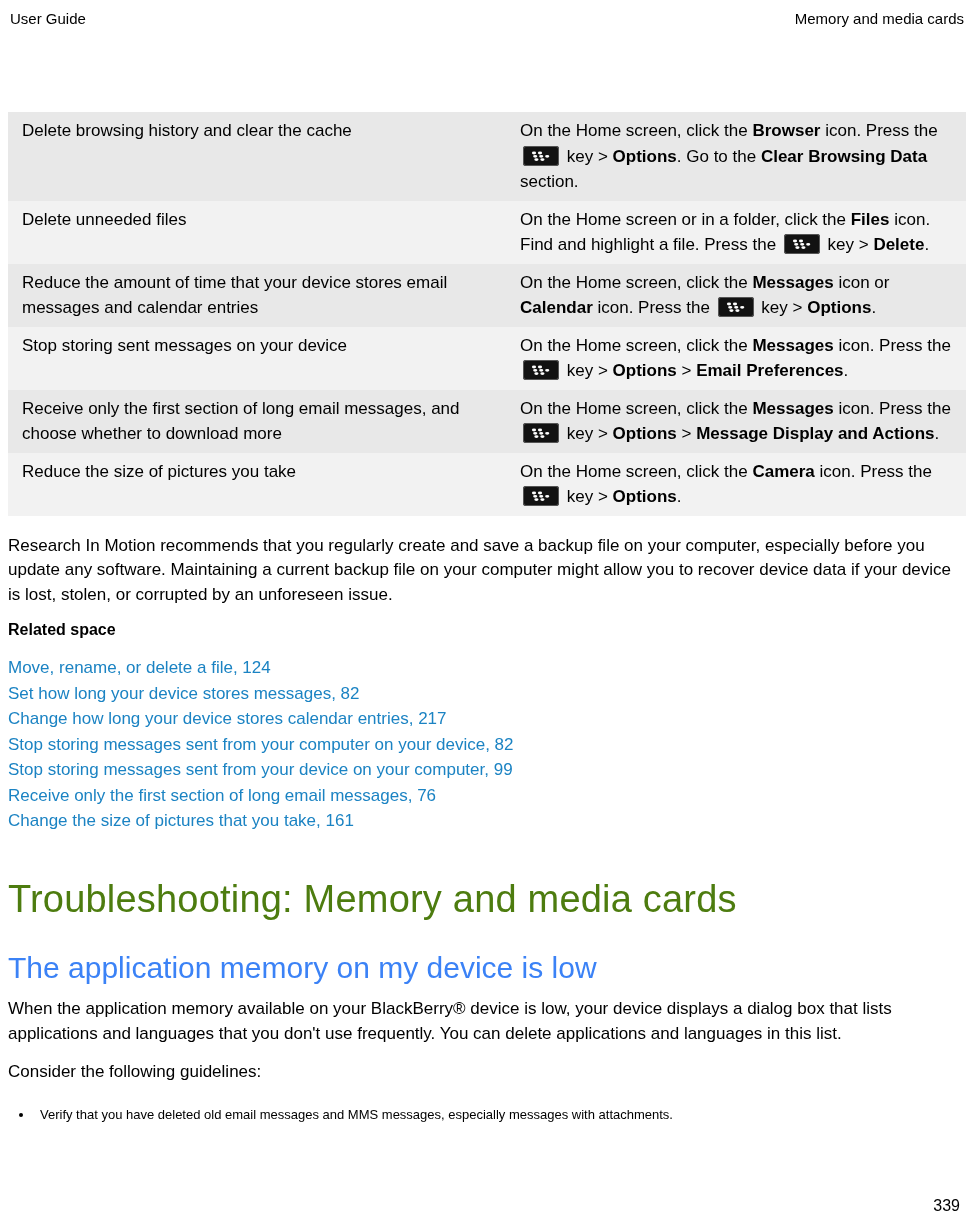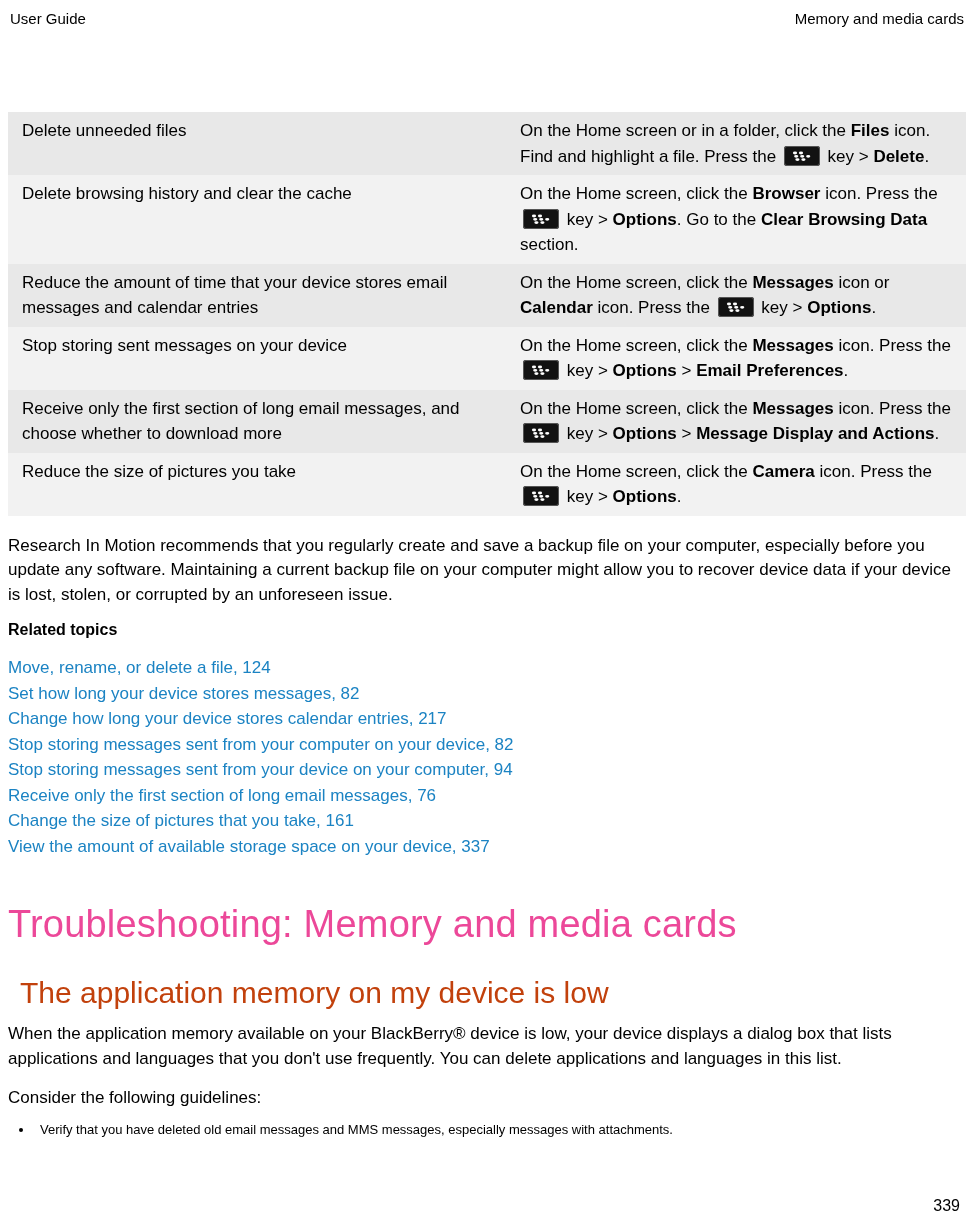--- a/index.html
+++ b/index.html
@@ -92,30 +92,30 @@
     line-height: 1.5;
   }
   .related-list a {
     color: #1b83c3;
     text-decoration: none;
     cursor: pointer;
   }
 
   h1.section-title {
     font-weight: 400;
-    color: #ec4899;
+    color: #4d7c0f;
     font-size: 38px;
     margin: 0 0 30px 0;
     letter-spacing: 0.2px;
   }
   h2.sub-title {
     font-weight: 400;
-    color: #c2410c;
+    color: #3b82f6;
     font-size: 30px;
-    margin: 0 0 12px 12px;
+    margin: 0 0 12px 0;
   }
   ul.bullets {
     margin: 0;
     padding: 0 0 0 26px;
     font-size: 13px;
     line-height: 1.5;
   }
   ul.bullets li { padding-left: 6px; }
 
   .page-number {
@@ -132,48 +132,48 @@
 <div class="page">
 
   <div class="header">
     <span class="header-left">User Guide</span>
     <span class="header-right">Memory and media cards</span>
   </div>
 
   <table class="tips">
     <tbody>
         <tr>
+          <td class="col1">Delete browsing history and clear the cache</td>
+          <td class="col2">On the Home screen, click the <span class="b">Browser</span> icon. Press the <span class="bb-key"><svg width="22" height="12" viewBox="0 0 22 12">
+                <g fill="#ffffff">
+                  <ellipse cx="4" cy="3" rx="2.1" ry="1.4"></ellipse>
+                  <ellipse cx="10" cy="3" rx="2.1" ry="1.4"></ellipse>
+                  <ellipse cx="5.2" cy="6.3" rx="2.1" ry="1.4"></ellipse>
+                  <ellipse cx="11.2" cy="6.3" rx="2.1" ry="1.4"></ellipse>
+                  <ellipse cx="17.2" cy="6.3" rx="2.1" ry="1.4"></ellipse>
+                  <ellipse cx="6.4" cy="9.6" rx="2.1" ry="1.4"></ellipse>
+                  <ellipse cx="12.4" cy="9.6" rx="2.1" ry="1.4"></ellipse>
+                </g>
+              </svg></span> key &gt; <span class="b">Options</span>. Go to the <span class="b">Clear Browsing Data</span> section.</td>
+        </tr>
+        <tr>
           <td class="col1">Delete unneeded files</td>
           <td class="col2">On the Home screen or in a folder, click the <span class="b">Files</span> icon. Find and highlight a file. Press the <span class="bb-key"><svg width="22" height="12" viewBox="0 0 22 12">
                 <g fill="#ffffff">
                   <ellipse cx="4" cy="3" rx="2.1" ry="1.4"></ellipse>
                   <ellipse cx="10" cy="3" rx="2.1" ry="1.4"></ellipse>
                   <ellipse cx="5.2" cy="6.3" rx="2.1" ry="1.4"></ellipse>
                   <ellipse cx="11.2" cy="6.3" rx="2.1" ry="1.4"></ellipse>
                   <ellipse cx="17.2" cy="6.3" rx="2.1" ry="1.4"></ellipse>
                   <ellipse cx="6.4" cy="9.6" rx="2.1" ry="1.4"></ellipse>
                   <ellipse cx="12.4" cy="9.6" rx="2.1" ry="1.4"></ellipse>
                 </g>
               </svg></span> key &gt; <span class="b">Delete</span>.</td>
         </tr>
         <tr>
-          <td class="col1">Delete browsing history and clear the cache</td>
-          <td class="col2">On the Home screen, click the <span class="b">Browser</span> icon. Press the <span class="bb-key"><svg width="22" height="12" viewBox="0 0 22 12">
-                <g fill="#ffffff">
-                  <ellipse cx="4" cy="3" rx="2.1" ry="1.4"></ellipse>
-                  <ellipse cx="10" cy="3" rx="2.1" ry="1.4"></ellipse>
-                  <ellipse cx="5.2" cy="6.3" rx="2.1" ry="1.4"></ellipse>
-                  <ellipse cx="11.2" cy="6.3" rx="2.1" ry="1.4"></ellipse>
-                  <ellipse cx="17.2" cy="6.3" rx="2.1" ry="1.4"></ellipse>
-                  <ellipse cx="6.4" cy="9.6" rx="2.1" ry="1.4"></ellipse>
-                  <ellipse cx="12.4" cy="9.6" rx="2.1" ry="1.4"></ellipse>
-                </g>
-              </svg></span> key &gt; <span class="b">Options</span>. Go to the <span class="b">Clear Browsing Data</span> section.</td>
-        </tr>
-        <tr>
           <td class="col1">Reduce the amount of time that your device stores email messages and calendar entries</td>
           <td class="col2">On the Home screen, click the <span class="b">Messages</span> icon or <span class="b">Calendar</span> icon. Press the <span class="bb-key"><svg width="22" height="12" viewBox="0 0 22 12">
                 <g fill="#ffffff">
                   <ellipse cx="4" cy="3" rx="2.1" ry="1.4"></ellipse>
                   <ellipse cx="10" cy="3" rx="2.1" ry="1.4"></ellipse>
                   <ellipse cx="5.2" cy="6.3" rx="2.1" ry="1.4"></ellipse>
                   <ellipse cx="11.2" cy="6.3" rx="2.1" ry="1.4"></ellipse>
                   <ellipse cx="17.2" cy="6.3" rx="2.1" ry="1.4"></ellipse>
                   <ellipse cx="6.4" cy="9.6" rx="2.1" ry="1.4"></ellipse>
                   <ellipse cx="12.4" cy="9.6" rx="2.1" ry="1.4"></ellipse>
@@ -220,39 +220,38 @@
                   <ellipse cx="6.4" cy="9.6" rx="2.1" ry="1.4"></ellipse>
                   <ellipse cx="12.4" cy="9.6" rx="2.1" ry="1.4"></ellipse>
                 </g>
               </svg></span> key &gt; <span class="b">Options</span>.</td>
         </tr>
       </tbody>
   </table>
 
   <p class="body-para">Research In Motion recommends that you regularly create and save a backup file on your computer, especially before you update any software. Maintaining a current backup file on your computer might allow you to recover device data if your device is lost, stolen, or corrupted by an unforeseen issue.</p>
 
-  <p class="related-heading">Related topics</p>
+  <p class="related-heading">Related space</p>
   <ul class="related-list">
       <li><a>Move, rename, or delete a file, 124</a></li>
       <li><a>Set how long your device stores messages, 82</a></li>
       <li><a>Change how long your device stores calendar entries, 217</a></li>
       <li><a>Stop storing messages sent from your computer on your device, 82</a></li>
-      <li><a>Stop storing messages sent from your device on your computer, 94</a></li>
+      <li><a>Stop storing messages sent from your device on your computer, 99</a></li>
       <li><a>Receive only the first section of long email messages, 76</a></li>
       <li><a>Change the size of pictures that you take, 161</a></li>
-      <li><a>View the amount of available storage space on your device, 337</a></li>
     </ul>
 
   <h1 class="section-title">Troubleshooting: Memory and media cards</h1>
 
   <h2 class="sub-title">The application memory on my device is low</h2>
 
   <p class="body-para">When the application memory available on your BlackBerry® device is low, your device displays a dialog box that lists applications and languages that you don't use frequently. You can delete applications and languages in this list.</p>
 
-  <p class="body-para" style="margin-bottom:10px">Consider the following guidelines:</p>
+  <p class="body-para" style="margin-bottom:20px">Consider the following guidelines:</p>
 
   <ul class="bullets">
       <li>Verify that you have deleted old email messages and MMS messages, especially messages with attachments.</li>
     </ul>
 
   <div class="page-number">339</div>
 
 </div>
 
 </body></html>

